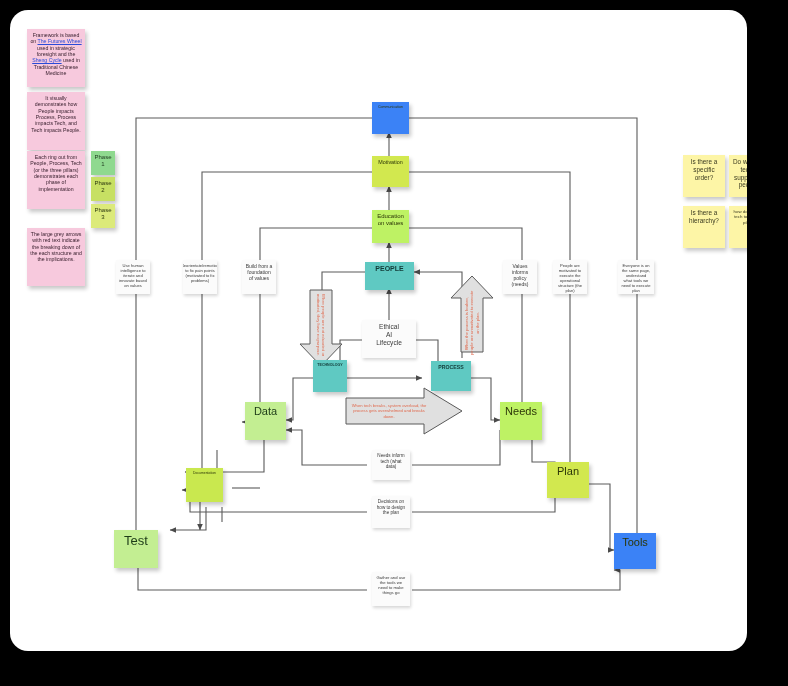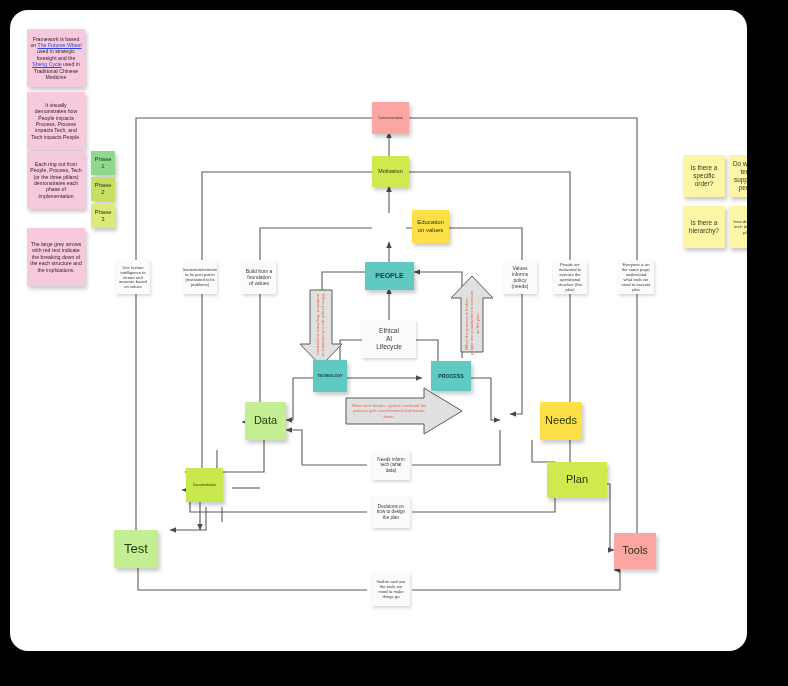--- a/index.html
+++ b/index.html
@@ -5,40 +5,40 @@
   html,body{margin:0;padding:0;background:#000;}
   body{width:788px;height:686px;overflow:hidden;font-family:"Liberation Sans",sans-serif;}
 
   #canvas{
     position:absolute;left:10px;top:10px;width:737px;height:641px;
     background:#ffffff;border-radius:18px;overflow:hidden;
     box-shadow:0 2px 8px rgba(0,0,0,.35);
   }
 
   
-  .note{position:absolute;box-sizing:border-box;display:flex;align-items:center;
+  .note{position:absolute;box-sizing:border-box;display:flex;align-items:flex-start;
         justify-content:center;text-align:center;line-height:1.22;
         box-shadow:2px 3px 4px rgba(0,0,0,.22);padding:3px;overflow:hidden;}
 
   .pink{background:#f7c9dd;color:#3b2230;font-size:5.2px;}
   .pink a{color:#2a4bd8;text-decoration:underline;}
   .yellow{background:#fdf5a6;color:#3a3a20;font-size:6.4px;}
   .yellowsm{background:#fdf5a6;color:#3a3a20;font-size:4.4px;}
   .phase{background:#8fd98f;color:#1e3a1e;font-size:6px;}
   .phase2{background:#c7e063;color:#2e3a10;font-size:6px;}
   .phase3{background:#dcea7a;color:#2e3a10;font-size:6px;}
   .white{background:#fbfbfb;color:#3a3a3a;font-size:4.1px;box-shadow:1px 2px 3px rgba(0,0,0,.16);}
   .whitebig{background:#fbfbfb;color:#3a3a3a;font-size:6.6px;box-shadow:1px 2px 3px rgba(0,0,0,.16);}
 
   .teal{background:#5fc9c2;color:#123b38;font-weight:600;box-shadow:2px 3px 4px rgba(0,0,0,.22);}
   .limey{background:#d2e84f;color:#2c3608;box-shadow:2px 3px 4px rgba(0,0,0,.22);}
   .limey2{background:#c9e84f;color:#2c3608;box-shadow:2px 3px 4px rgba(0,0,0,.22);}
-  .limepale{background:#fca5a5;color:#2c3608;box-shadow:2px 3px 4px rgba(0,0,0,.22);}
+  .limepale{background:#3b82f6;color:#2c3608;box-shadow:2px 3px 4px rgba(0,0,0,.22);}
   .greenlt{background:#c3ee92;color:#1d3b17;box-shadow:2px 3px 4px rgba(0,0,0,.22);}
-  .greenmid{background:#fde047;color:#2c3608;box-shadow:2px 3px 4px rgba(0,0,0,.22);margin-left:40px;}
+  .greenmid{background:#bef264;color:#2c3608;box-shadow:2px 3px 4px rgba(0,0,0,.22);}
 
   svg#wires{position:absolute;left:0;top:0;width:737px;height:641px;overflow:visible;}
   .ln{fill:none;stroke:#5a5a5a;stroke-width:1.1;}
   .bigarrow{fill:#e0e0e0;stroke:#5a5a5a;stroke-width:1;}
   .rot-wrap{position:absolute;display:flex;align-items:center;justify-content:center;}
   .rot-txt{color:#e06a4e;font-size:4.2px;line-height:1.25;text-align:center;
            writing-mode:vertical-rl;}
   .rot-txt.up{transform:rotate(180deg);}
 </style>
 </head>
@@ -204,21 +204,21 @@
   <div class="note limepale" style="left:604px;top:523px;width:42px;height:36px;font-size:11px;">
     <span>Tools</span>
   </div>
   <div class="note limepale" style="left:362px;top:92px;width:37px;height:32px;font-size:3.6px;">
     <span>Communication</span>
   </div>
 
   <div class="note limey2" style="left:176px;top:458px;width:37px;height:34px;font-size:3.4px;">
     <span>Documentation</span>
   </div>
-  <div class="note limey" style="left:537px;top:452px;width:60px;height:36px;font-size:11px;">
+  <div class="note limey" style="left:537px;top:452px;width:42px;height:36px;font-size:11px;">
     <span>Plan</span>
   </div>
   <div class="note limey" style="left:362px;top:146px;width:37px;height:31px;font-size:5.4px;">
     <span>Motivation</span>
   </div>
 
   <div class="note white" style="left:106px;top:250px;width:34px;height:34px;">
     <span>Use human intelligence to iterate and innovate based on values</span>
   </div>
   <div class="note white" style="left:173px;top:250px;width:34px;height:34px;">

